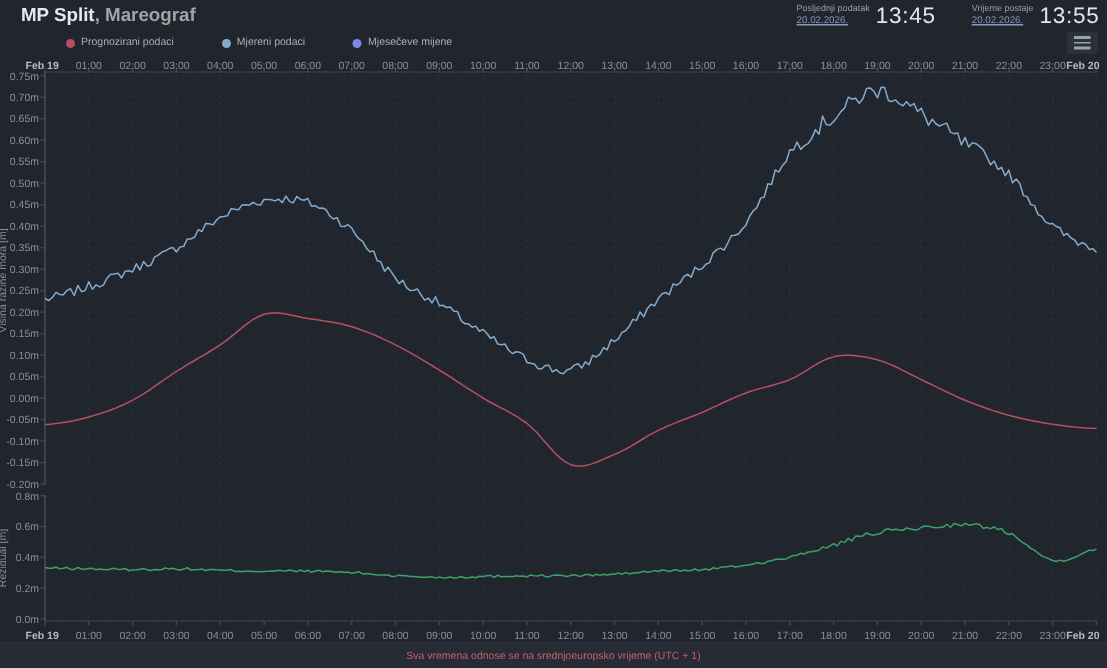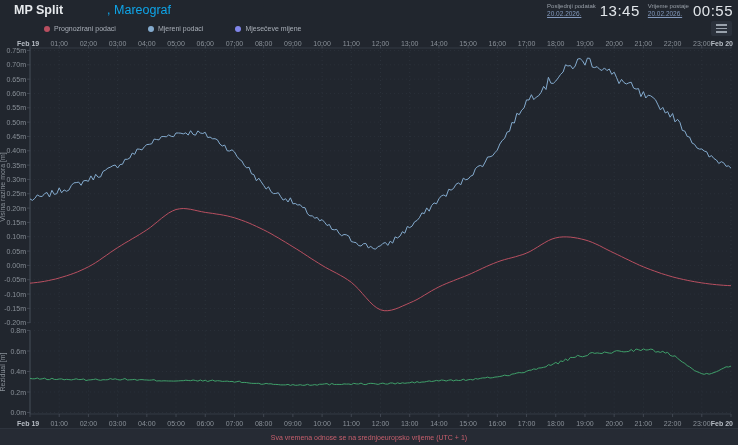--- a/index.html
+++ b/index.html
@@ -1,22 +1,22 @@
 <!DOCTYPE html>
 <html><head>
 <meta charset="utf-8">
 <style>
   html,body{margin:0;padding:0;width:738px;height:445px;overflow:hidden;
     background:#21262e;font-family:"Liberation Sans",sans-serif;position:relative;}
   
   #header{position:absolute;top:0;left:0;right:0;height:20px;z-index:2;}
   #page-title{position:absolute;left:14px;top:3px;font-size:12.5px;color:#e6e9ec;white-space:nowrap;}
   #page-title .main{font-weight:700;text-align:center;}
-  #page-title .sub{font-weight:400;color:#0ea5e9;margin-left:44px;}
-  #header-right{position:absolute;right:5px;top:2px;display:flex;gap:8px;align-items:flex-start;}
+  #page-title .sub{font-weight:700;color:#a3a3a3;}
+  #header-right{position:absolute;right:5px;top:2px;display:flex;gap:24px;align-items:flex-start;}
   .hdr-block{display:flex;gap:4px;align-items:center;}
   .hdr-col{display:flex;flex-direction:column;align-items:flex-start;line-height:1.25;}
   .hdr-label{font-size:6px;color:#99a0a9;white-space:nowrap;}
   .hdr-date{font-size:6.5px;color:#8399bd;text-decoration:underline;cursor:pointer;white-space:nowrap;}
   .hdr-time{font-size:15px;color:#e2e6ea;letter-spacing:0.5px;}
   
   #legend{position:absolute;left:44px;top:25px;display:flex;gap:32px;z-index:2;}
   .legend-item{display:flex;align-items:center;gap:4px;cursor:pointer;}
   .legend-dot{width:6px;height:6px;border-radius:50%;background:#888;}
   .legend-label{font-size:7px;color:#a8aeb7;white-space:nowrap;}
@@ -280,21 +280,21 @@
         <span class="hdr-label">Posljednji podatak</span>
         <span class="hdr-date">20.02.2026.</span>
       </div>
       <span class="hdr-time">13:45</span>
     </div>
     <div class="hdr-block">
       <div class="hdr-col">
         <span class="hdr-label">Vrijeme postaje</span>
         <span class="hdr-date">20.02.2026.</span>
       </div>
-      <span class="hdr-time">00:55</span>
+      <span class="hdr-time">13:55</span>
     </div>
   </div>
 </div>
 
 <div id="legend">
   <div class="legend-item">
     <span class="legend-dot" style="background: rgb(184, 79, 96);"></span>
     <span class="legend-label">Prognozirani podaci</span>
   </div>
   <div class="legend-item">

